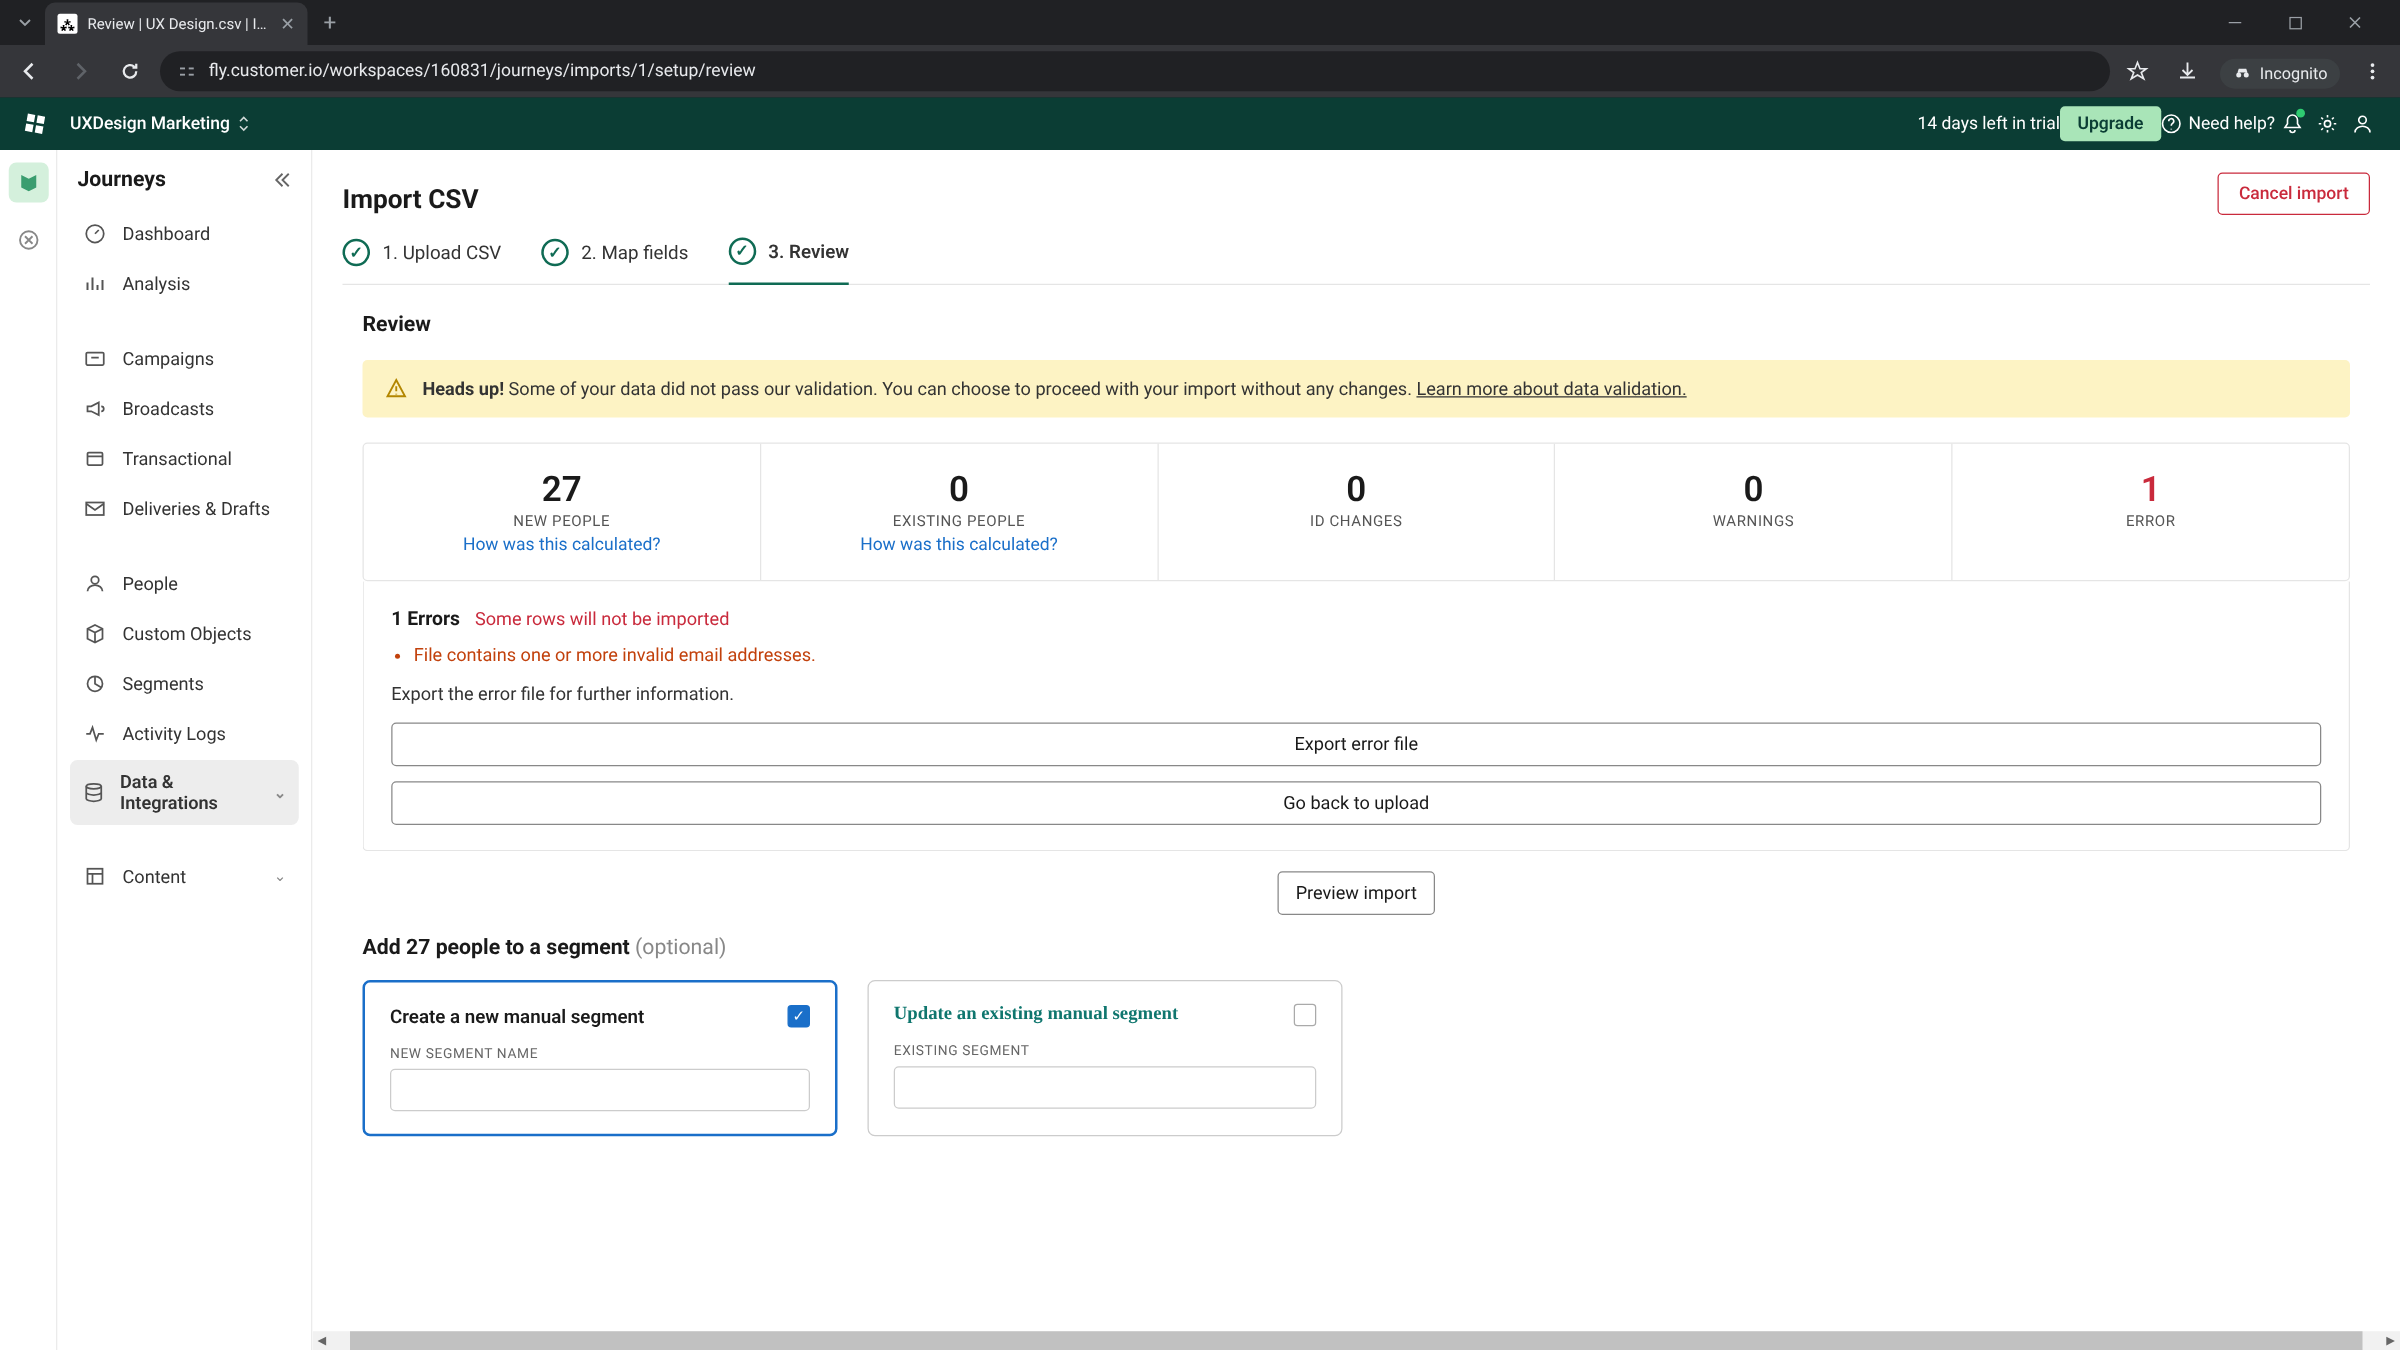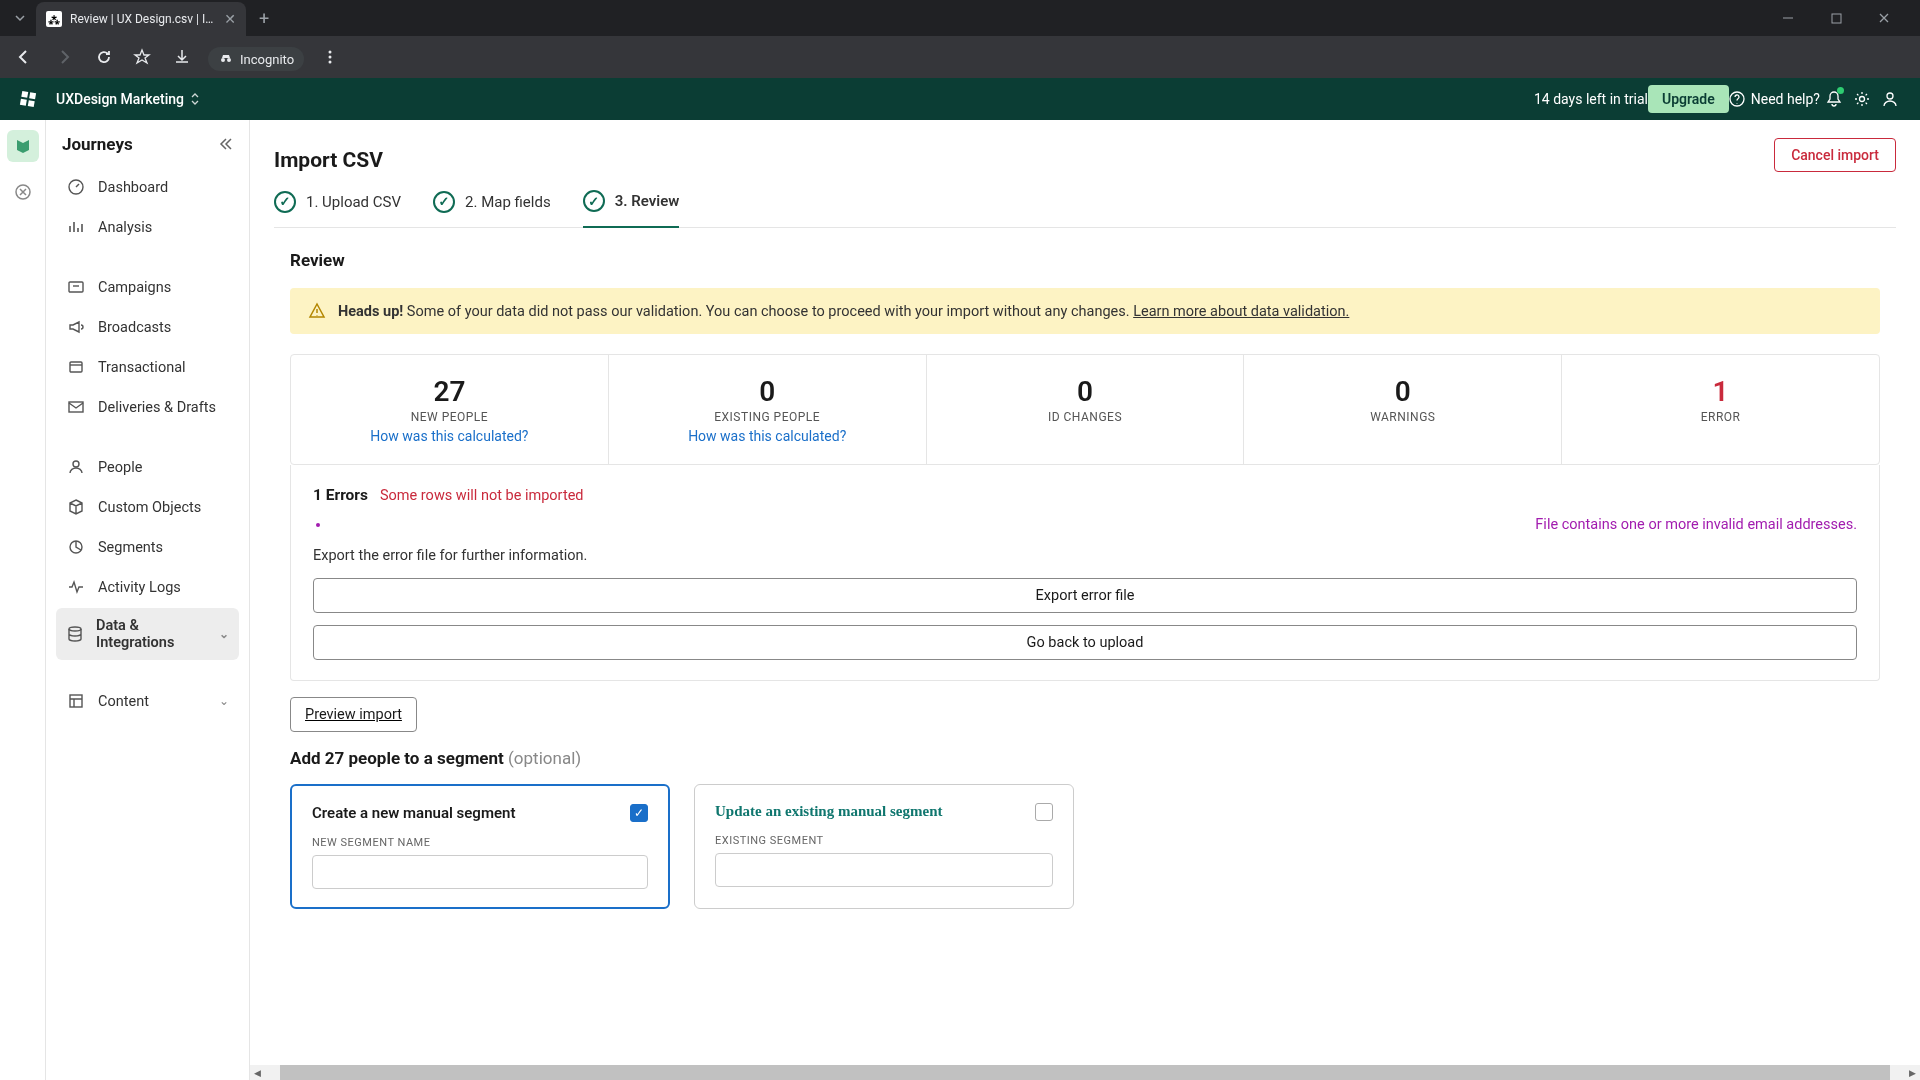--- a/index.html
+++ b/index.html
@@ -80,26 +80,26 @@
 .stat:last-child { border-right: none; }
 .stat-num { font-size: 28px; font-weight: 600; color: #1a1a1a; }
 .stat-num.error { color: #c92a3c; }
 .stat-label { font-size: 12px; color: #555; letter-spacing: 0.5px; margin-top: 2px; }
 .stat-link { font-size: 14px; color: #1a6fc9; cursor: pointer; margin-top: 4px; display: block; }
 
 .errors-block { border: 1px solid #e5e5e5; border-top: none; border-radius: 0 0 4px 4px; margin: 0 16px; padding: 20px 22px; }
 .errors-title { font-size: 15.5px; font-weight: 700; color: #1a1a1a; display: inline; }
 .errors-sub { color: #c92a3c; font-size: 14.5px; margin-left: 8px; }
 .errors-list { margin: 12px 0 14px 18px; }
-.errors-list li { font-size: 14.5px; color: #a21caf; text-align: right; }
+.errors-list li { font-size: 14.5px; color: #c2410c; }
 .errors-note { font-size: 14.5px; color: #333; margin-bottom: 14px; }
 .btn-row { display: flex; gap: 12px; flex-direction: column; }
 .btn-outline { border: 1px solid #888; background: #fff; padding: 8px 14px; border-radius: 4px; font-size: 14.5px; cursor: pointer; color: #1a1a1a; }
 
-.preview-row { display: flex; justify-content: flex-start; padding: 16px; text-decoration: underline; }
+.preview-row { display: flex; justify-content: center; padding: 16px; }
 
 .segment-section { padding: 0 16px 20px; }
 .segment-title { font-size: 17px; font-weight: 700; color: #1a1a1a; margin-bottom: 16px; }
 .optional { color: #888; font-weight: 400; }
 .segment-cards { display: flex; gap: 24px; }
 .segment-card { flex: 0 0 380px; border: 1px solid #ccc; border-radius: 6px; padding: 18px 20px; position: relative; }
 .segment-card.selected { border: 2px solid #1a6fc9; }
 .segment-card-title { font-size: 15px; font-weight: 600; color: #1a1a1a; margin-bottom: 14px; }
 .segment-card.dim .segment-card-title { color: #0f766e; font-family: Liberation Serif, serif; }
 .segment-check { position: absolute; top: 18px; right: 20px; width: 18px; height: 18px; border: 1.5px solid #aaa; border-radius: 3px; display: flex; align-items: center; justify-content: center; }
@@ -160,20 +160,31 @@
     <div class="nav-btn disabled">
         <svg width="18" height="18" viewBox="0 0 18 18">
           <path d="M7 3l6 6-6 6" stroke="currentColor" stroke-width="2" fill="none"></path>
         </svg>
       </div>
     <div class="nav-btn">
         <svg width="18" height="18" viewBox="0 0 18 18">
           <path d="M14 9a5 5 0 11-1.5-3.5M14 3v3h-3" stroke="#e8eaed" stroke-width="1.8" fill="none"></path>
         </svg>
       </div>
+    <div class="url-container">
+      <span class="url-icon">
+          <svg width="15" height="15" viewBox="0 0 15 15">
+            <rect x="2" y="4" width="4" height="1.5" fill="currentColor"></rect>
+            <rect x="9" y="4" width="4" height="1.5" fill="currentColor"></rect>
+            <rect x="2" y="9" width="4" height="1.5" fill="currentColor"></rect>
+            <rect x="9" y="9" width="4" height="1.5" fill="currentColor"></rect>
+          </svg>
+        </span>
+      <span class="url-text">fly.customer.io/workspaces/160831/journeys/imports/1/setup/review</span>
+    </div>
     <div class="addr-right">
       <div class="addr-icon">
           <svg width="18" height="18" viewBox="0 0 18 18">
             <path d="M9 2l2 5h5l-4 3 2 5-5-3-5 3 2-5-4-3h5z" stroke="#e8eaed" fill="none" stroke-width="1.3"></path>
           </svg>
         </div>
       <div class="addr-icon">
           <svg width="18" height="18" viewBox="0 0 18 18">
             <path d="M9 2v9m-4-3l4 4 4-4M3 14h12" stroke="#e8eaed" fill="none" stroke-width="1.5"></path>
           </svg>

